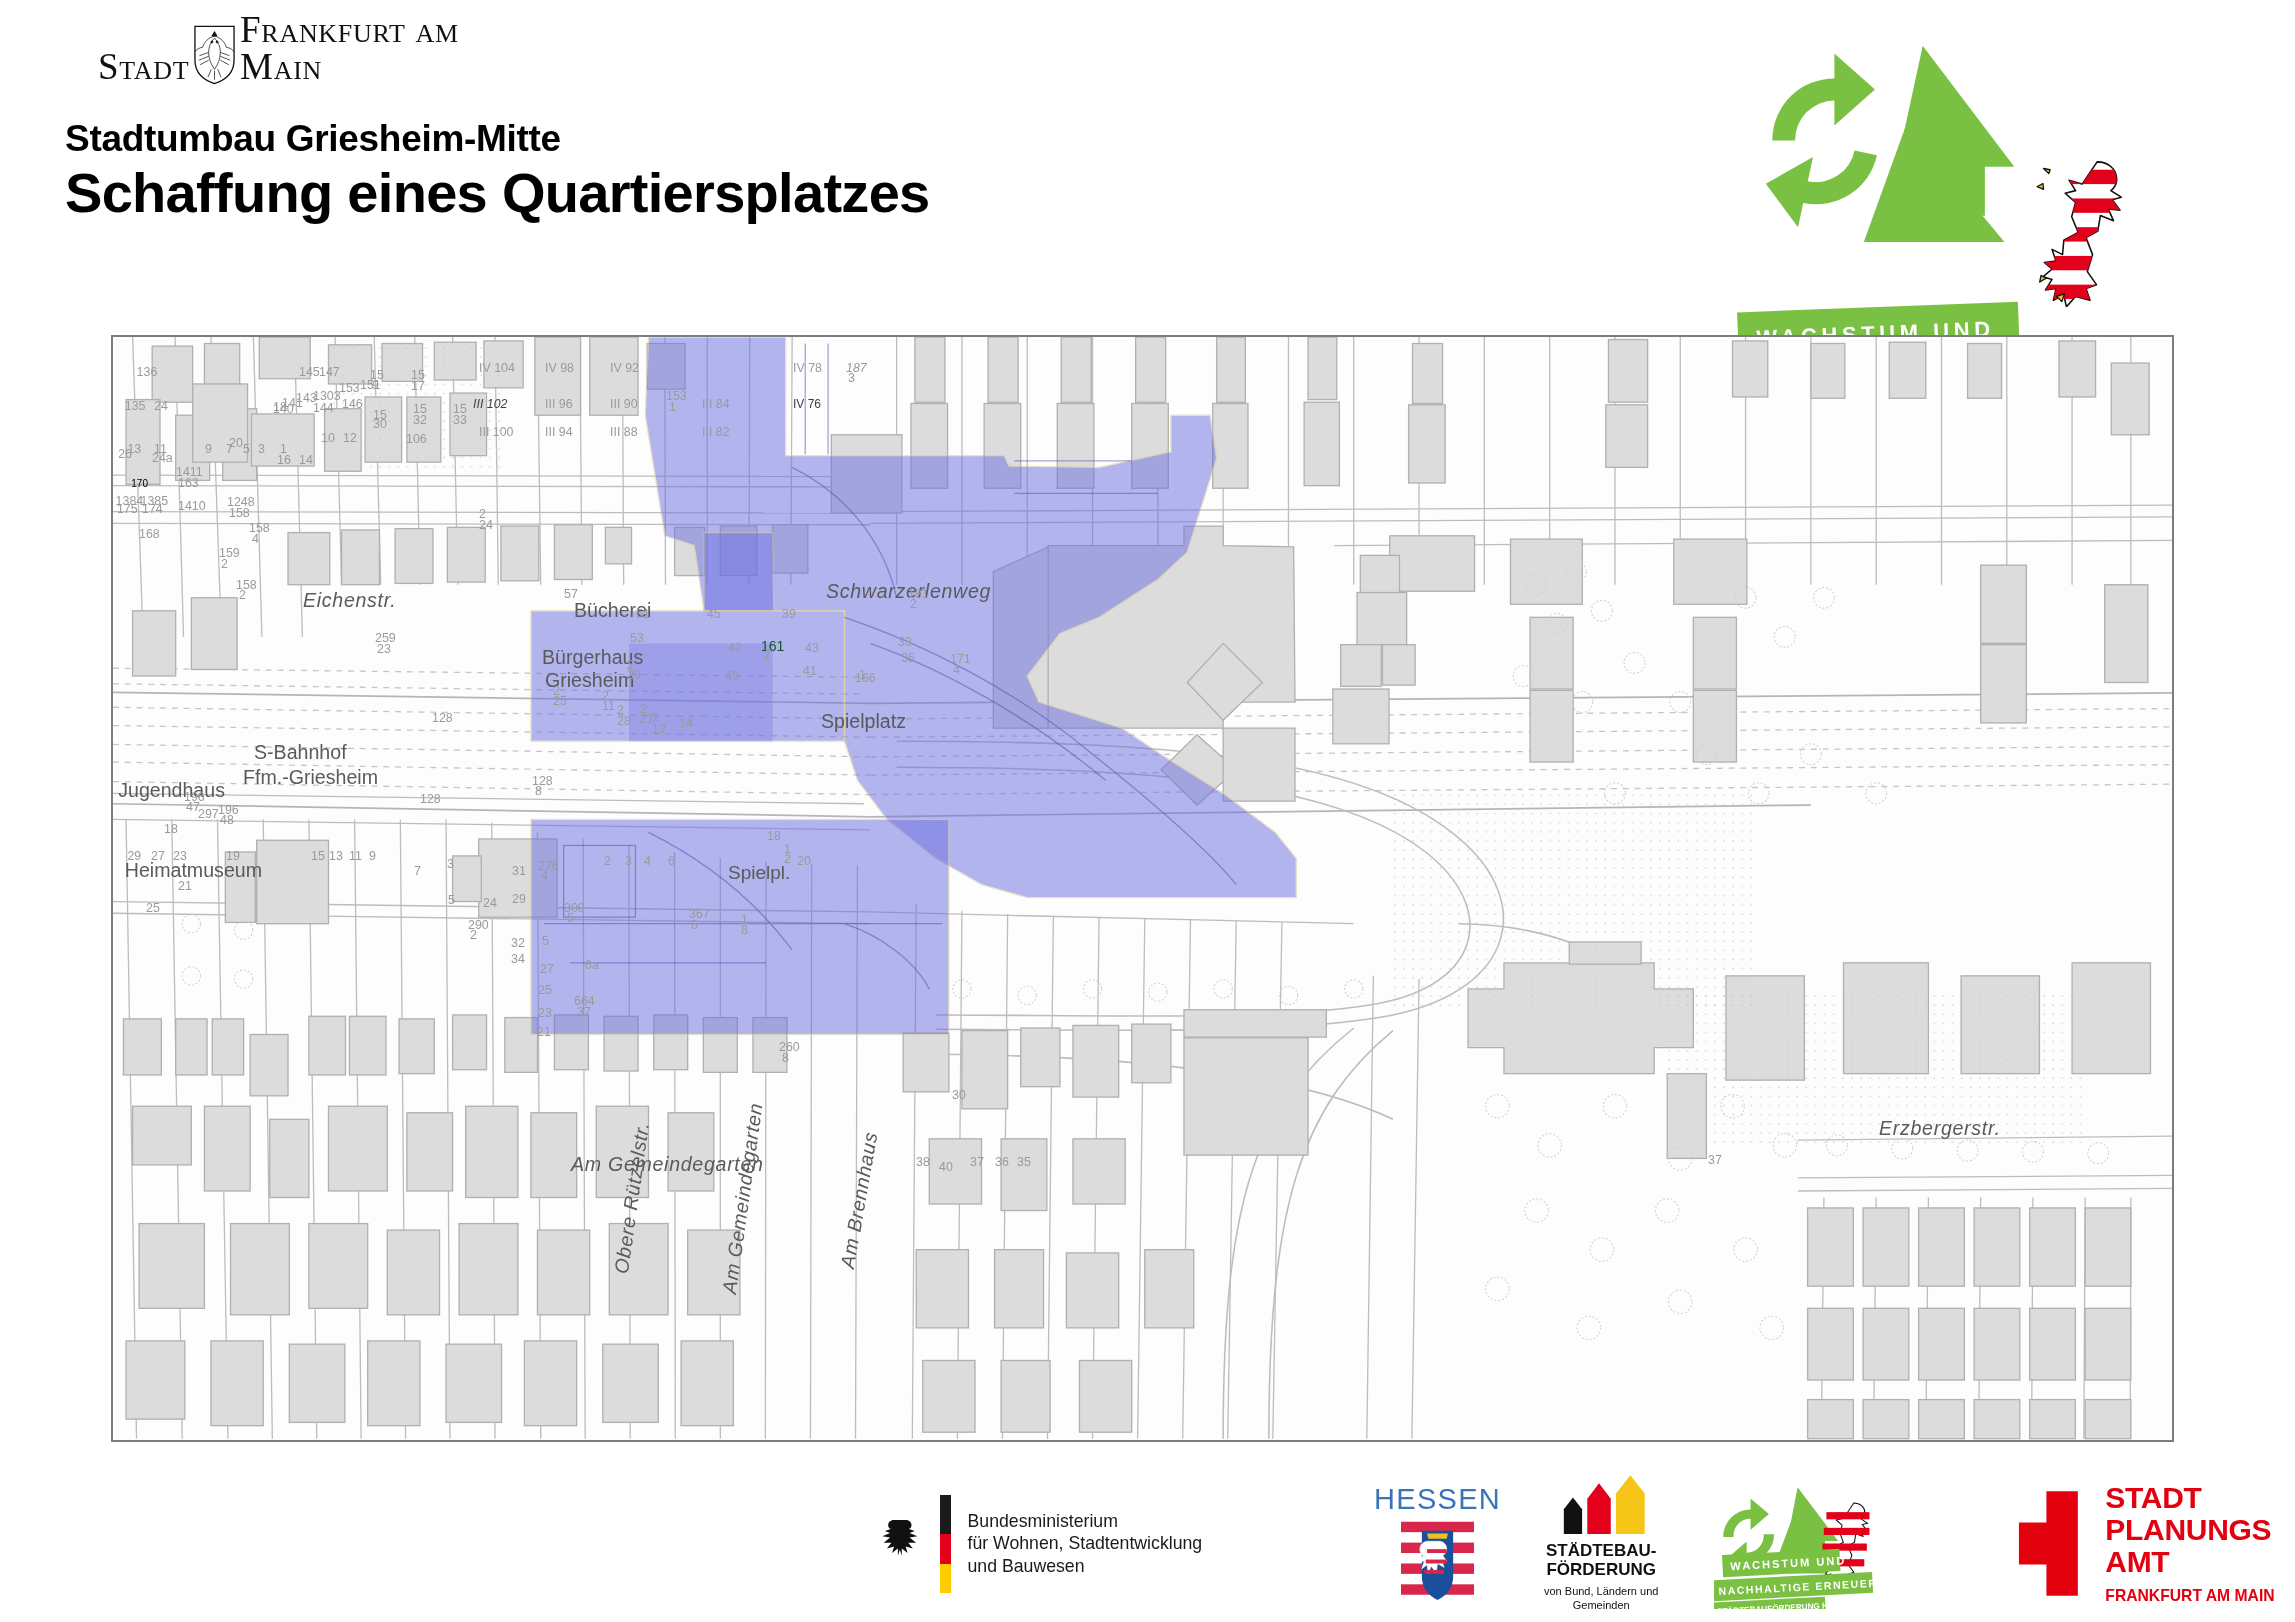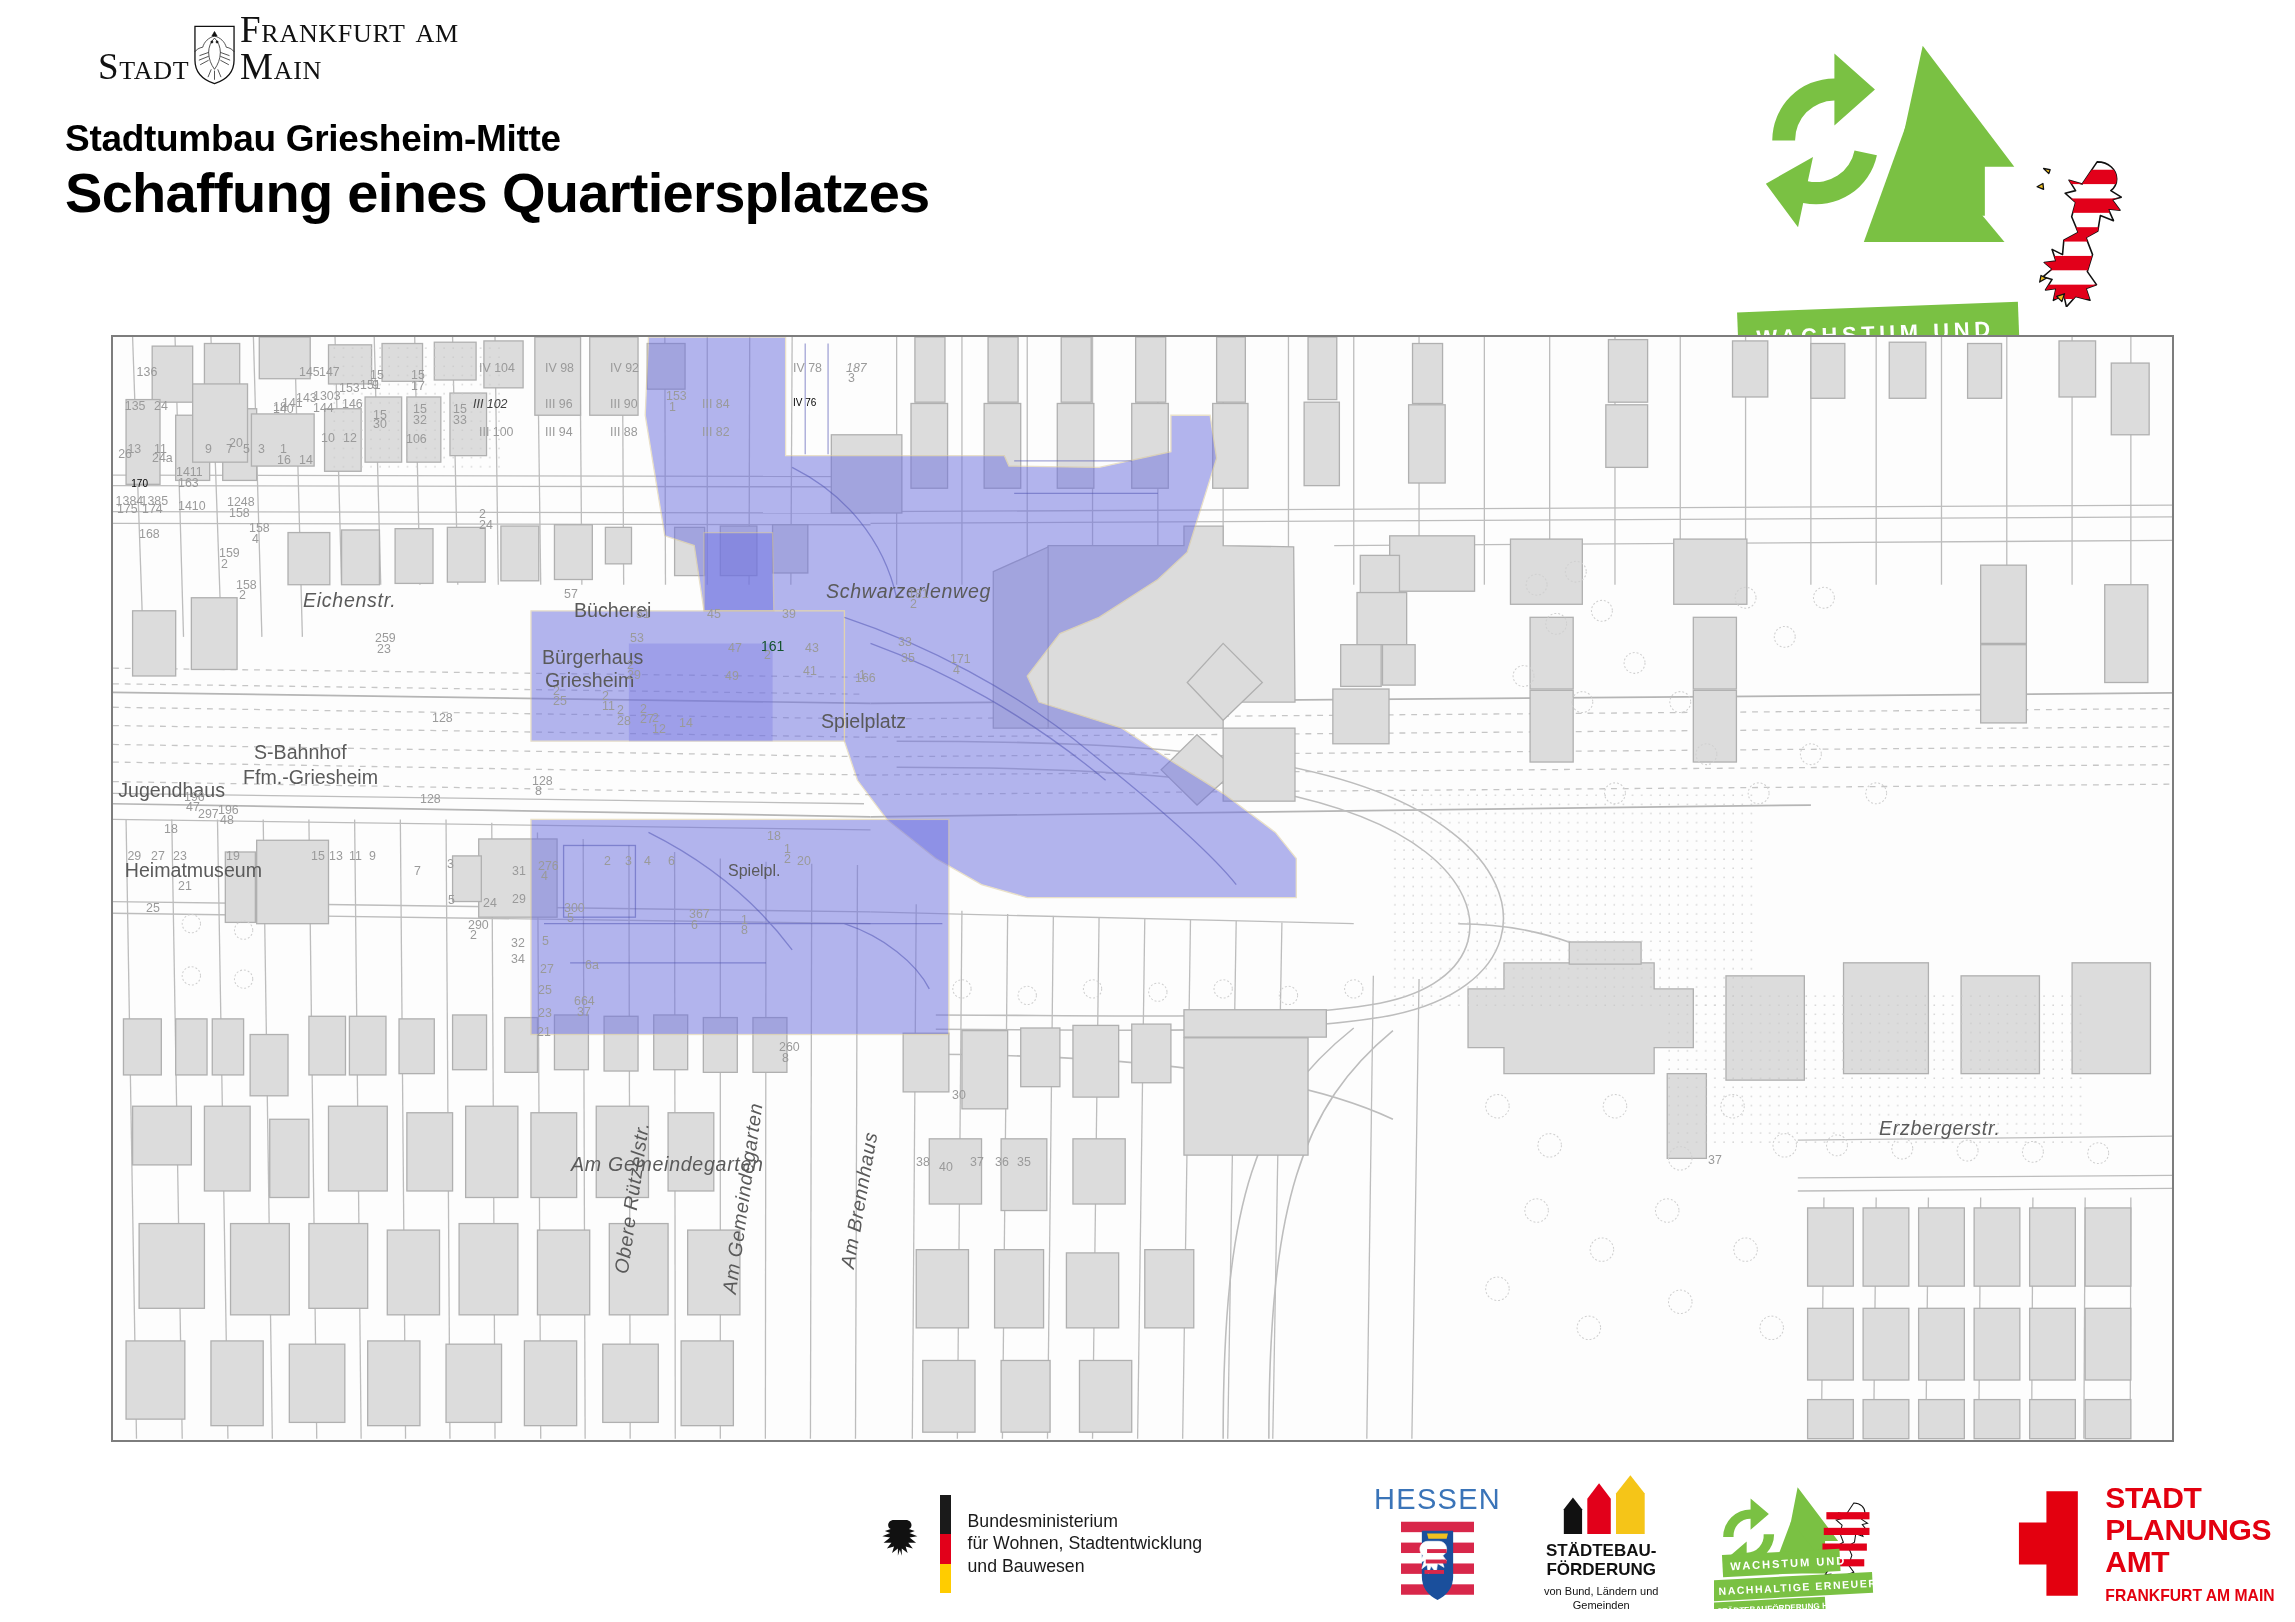--- a/index.html
+++ b/index.html
@@ -33,21 +33,21 @@
   #wl-lion{position:absolute;left:317px;top:39px;width:111px;height:157px;}
 
   
   #map{position:absolute;left:111px;top:335px;width:2063px;height:1107px;
        border:2px solid #7d7d7d;background:#fefefe;overflow:hidden;box-sizing:border-box;}
   #map-canvas{position:absolute;left:0;top:0;width:100%;height:100%;}
   .mlabel{position:absolute;font-family:"Liberation Sans",sans-serif;color:#6e6e6e;
           white-space:nowrap;pointer-events:none;}
   .street{font-style:italic;font-size:19.6px;color:#5a5a5a;letter-spacing:0.7px;}
   .place{font-size:19.6px;color:#5a5a5a;}
-  .place-sm{font-size:16px;color:#5a5a5a;}
+  .place-sm{font-size:19px;color:#5a5a5a;}
   .vert{transform-origin:0 0;}
 
   
   #footer{position:absolute;left:0;top:1465px;width:2295px;height:157px;}
   .f-block{position:absolute;top:0;height:157px;display:flex;align-items:center;}
   #f-bund{left:870px;}
   #f-bund-txt{font-size:17.7px;line-height:1.28;color:#1a1a1a;margin-left:17px;}
   #f-flag{width:10.5px;height:98px;margin-left:22px;
           background:linear-gradient(#1a1a1a 0 40%,#e2001a 40% 70%,#ffcc00 70% 100%);}
   #f-hessen{left:1374px;flex-direction:column;justify-content:center;}
@@ -624,21 +624,21 @@
       <div class="mlabel num" style="left: 432px; top: 60px; font-size: 12.4px; color: rgb(154, 154, 154);">III 96</div>
       <div class="mlabel num" style="left: 432px; top: 88px; font-size: 12.4px; color: rgb(154, 154, 154);">III 94</div>
       <div class="mlabel num" style="left: 497px; top: 23.6px; font-size: 12.4px; color: rgb(154, 154, 154);">IV 92</div>
       <div class="mlabel num" style="left: 497px; top: 60px; font-size: 12.4px; color: rgb(154, 154, 154);">III 90</div>
       <div class="mlabel num" style="left: 497px; top: 88px; font-size: 12.4px; color: rgb(154, 154, 154);">III 88</div>
       <div class="mlabel num" style="left: 553px; top: 52px; font-size: 12.4px; color: rgb(154, 154, 154);">153</div>
       <div class="mlabel num" style="left: 556px; top: 63px; font-size: 12.4px; color: rgb(154, 154, 154);">1</div>
       <div class="mlabel num" style="left: 589px; top: 60px; font-size: 12.4px; color: rgb(154, 154, 154);">III 84</div>
       <div class="mlabel num" style="left: 589px; top: 88px; font-size: 12.4px; color: rgb(154, 154, 154);">III 82</div>
       <div class="mlabel num" style="left: 680px; top: 23.6px; font-size: 12.4px; color: rgb(154, 154, 154);">IV 78</div>
-      <div class="mlabel num" style="left: 680px; top: 60px; font-size: 10px; color: #000000; text-align: center;">IV 76</div>
+      <div class="mlabel num" style="left: 680px; top: 60px; font-size: 12px; color: #404040; text-align: center;">IV 76</div>
       <div class="mlabel num" style="left: 733px; top: 23.6px; font-size: 12.4px; color: rgb(154, 154, 154); font-style: italic;">187</div>
       <div class="mlabel num" style="left: 735px; top: 34px; font-size: 12.4px; color: rgb(154, 154, 154);">3</div>
       <div class="mlabel num" style="left: 451px; top: 250px; font-size: 12.4px; color: rgb(154, 154, 154);">57</div>
       <div class="mlabel num" style="left: 523px; top: 270px; font-size: 12.4px; color: rgb(154, 154, 154);">51</div>
       <div class="mlabel num" style="left: 517px; top: 294px; font-size: 12.4px; color: rgb(154, 154, 154);">53</div>
       <div class="mlabel num" style="left: 594px; top: 270px; font-size: 12.4px; color: rgb(154, 154, 154);">45</div>
       <div class="mlabel num" style="left: 669px; top: 270px; font-size: 12.4px; color: rgb(154, 154, 154);">39</div>
       <div class="mlabel num" style="left: 615px; top: 304px; font-size: 12.4px; color: rgb(154, 154, 154);">47</div>
       <div class="mlabel num" style="left: 692px; top: 304px; font-size: 12.4px; color: rgb(154, 154, 154);">43</div>
       <div class="mlabel num" style="left: 612px; top: 332px; font-size: 12.4px; color: rgb(154, 154, 154);">49</div>

